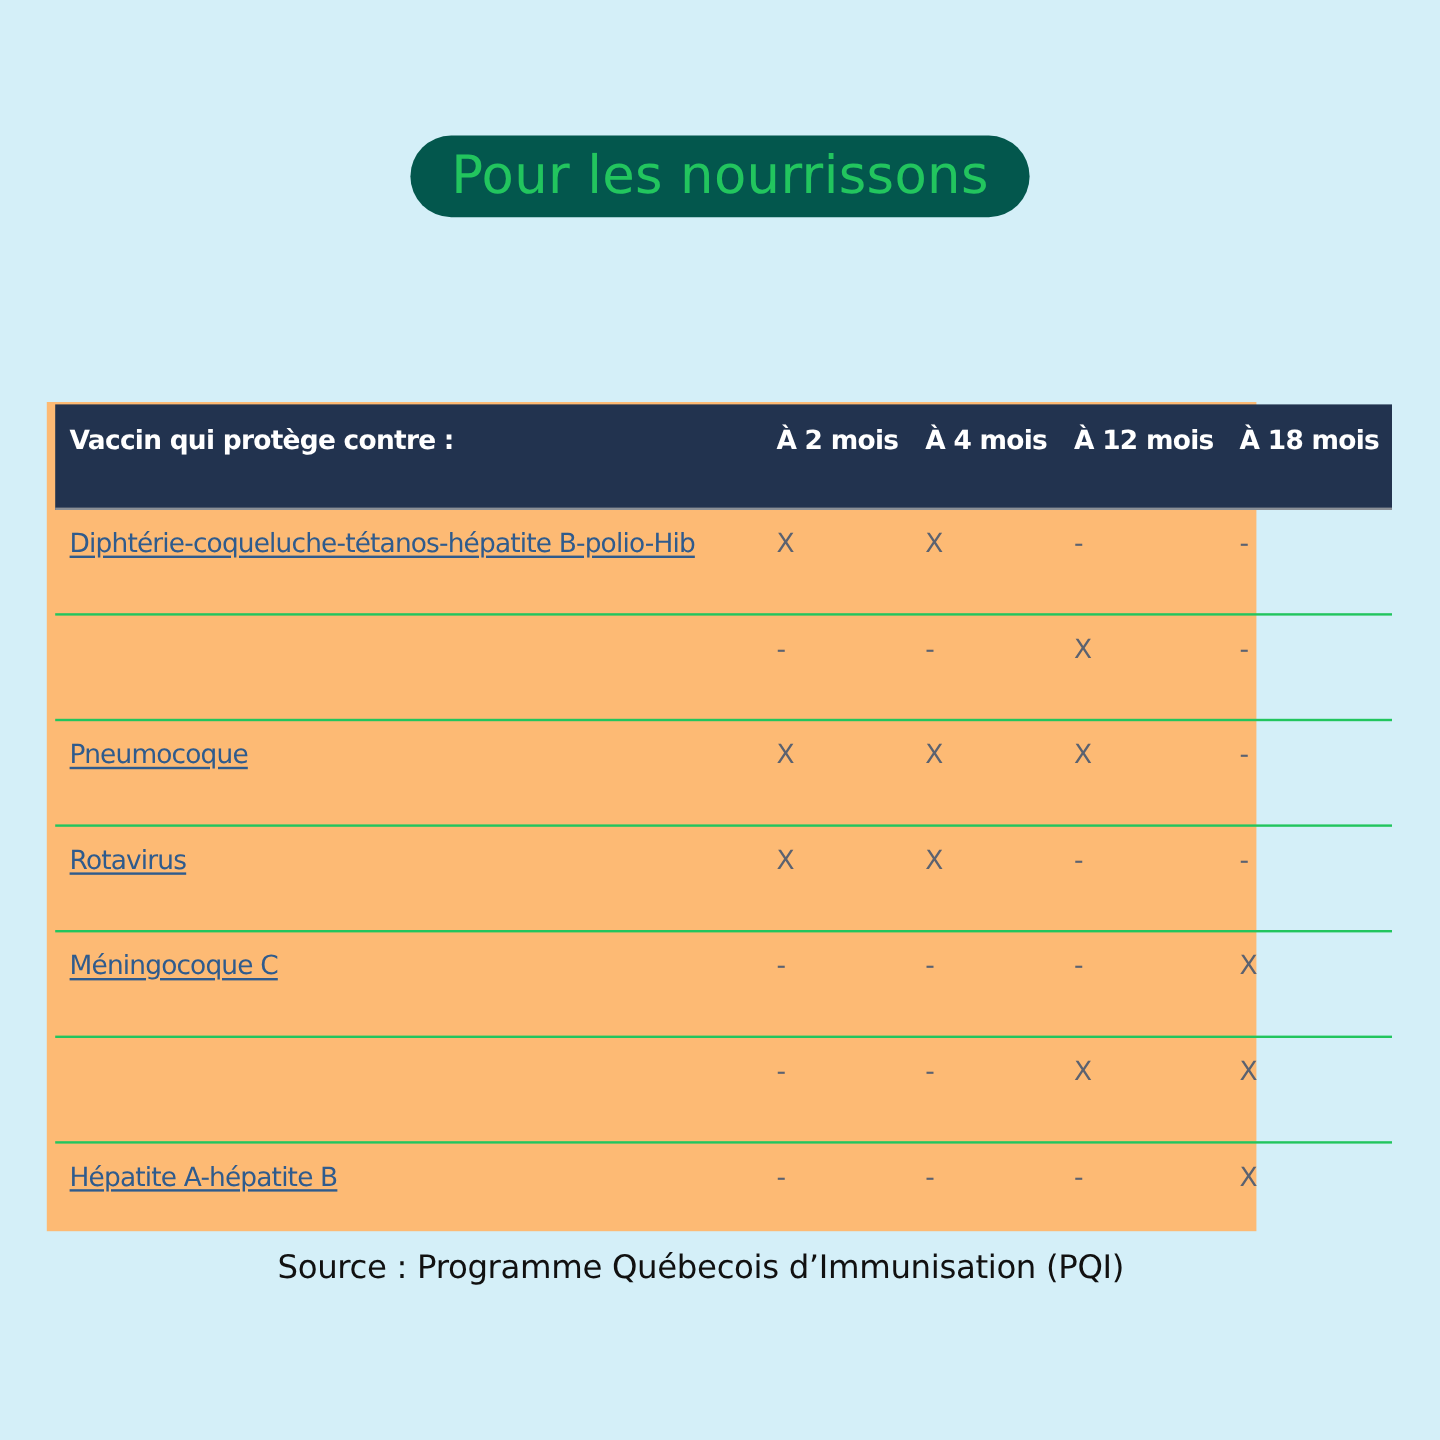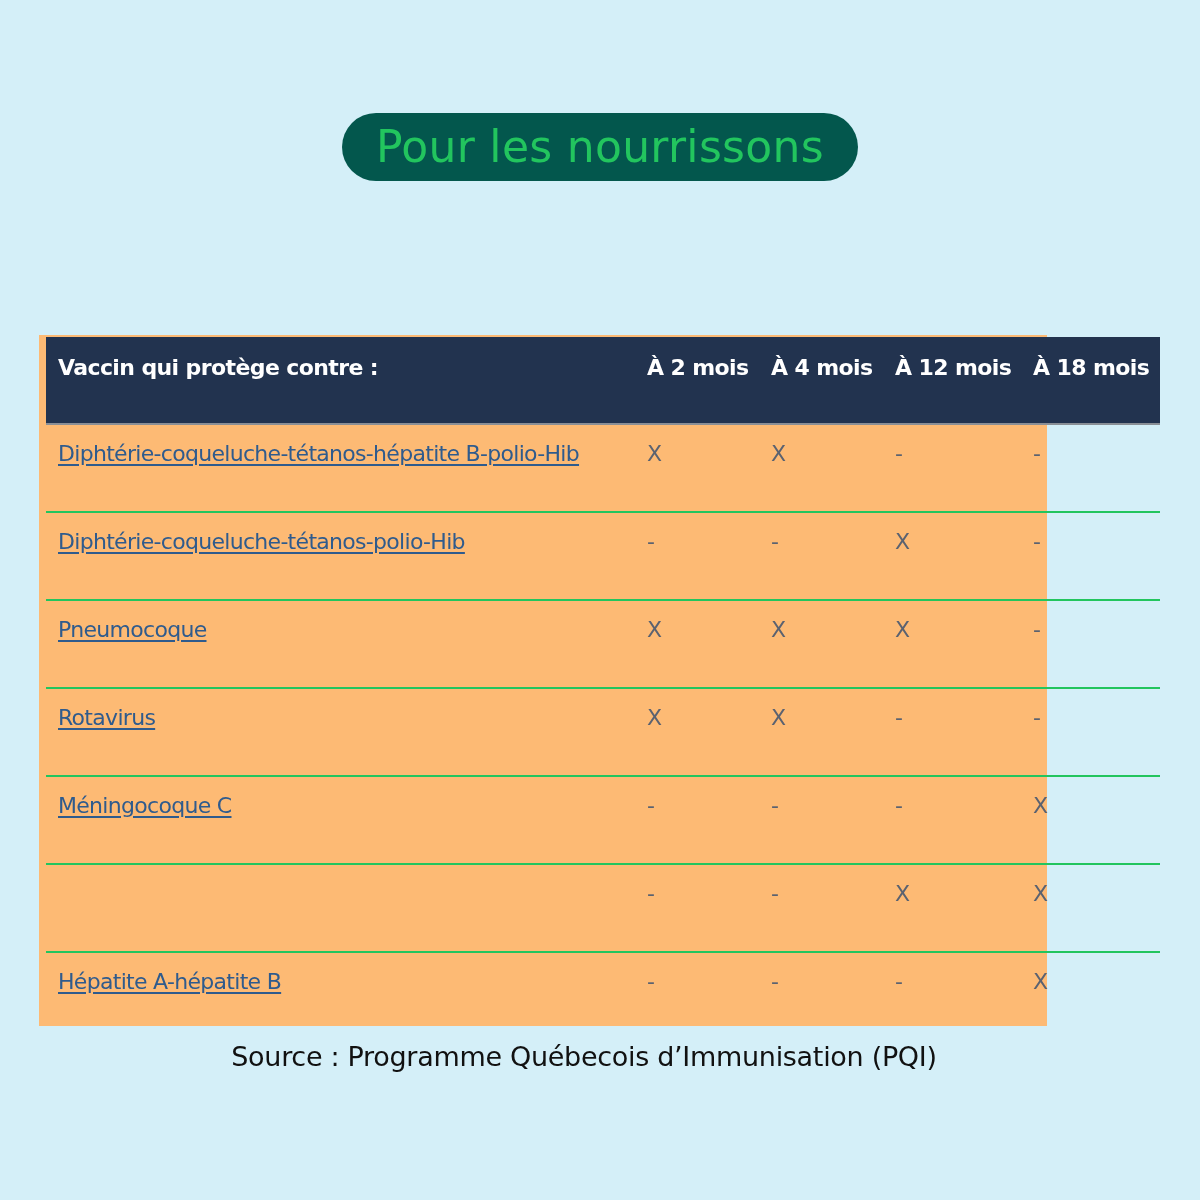--- a/index.html
+++ b/index.html
@@ -123,21 +123,20 @@
 
     <div class="row">
       <a class="vaccine-link">Diphtérie-coqueluche-tétanos-hépatite B-polio-Hib</a>
       <span class="cell c1">X</span>
       <span class="cell c2">X</span>
       <span class="cell c3">-</span>
       <span class="cell c4">-</span>
     </div>
 
     <div class="row">
-      <a class="vaccine-link">Diphtérie-coqueluche-tétanos-polio-Hib</a>
       <span class="cell c1">-</span>
       <span class="cell c2">-</span>
       <span class="cell c3">X</span>
       <span class="cell c4">-</span>
     </div>
 
     <div class="row">
       <a class="vaccine-link">Pneumocoque</a>
       <span class="cell c1">X</span>
       <span class="cell c2">X</span>

